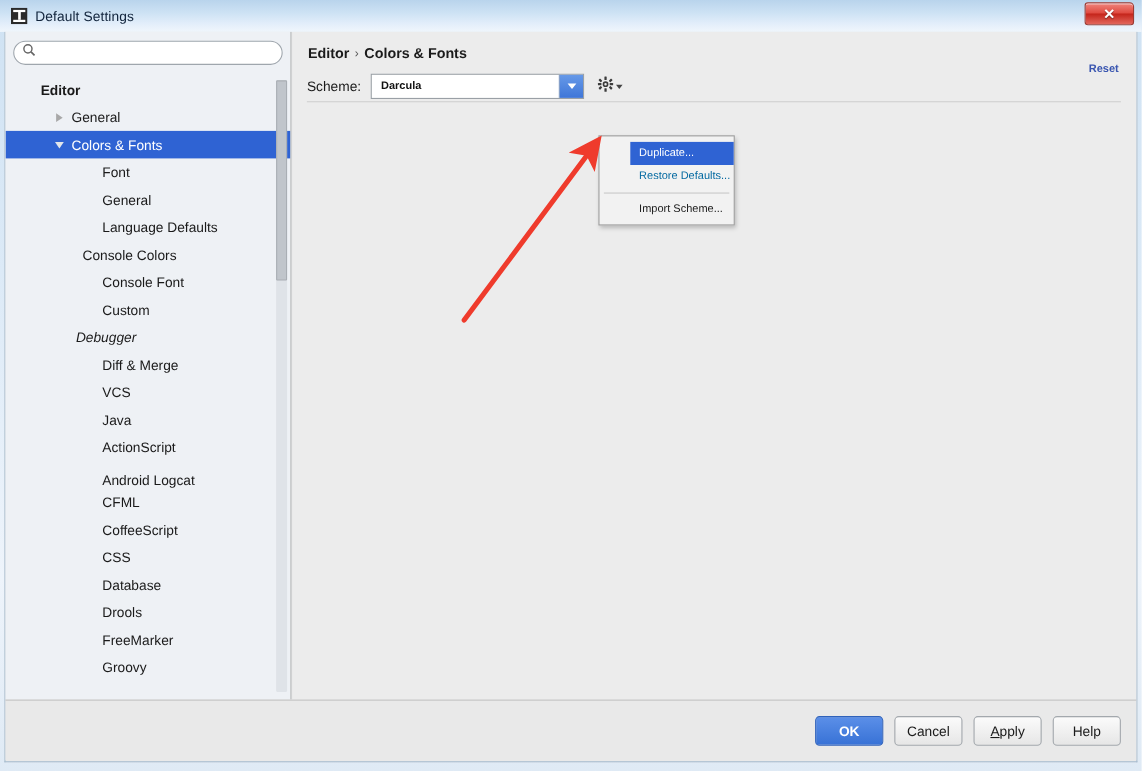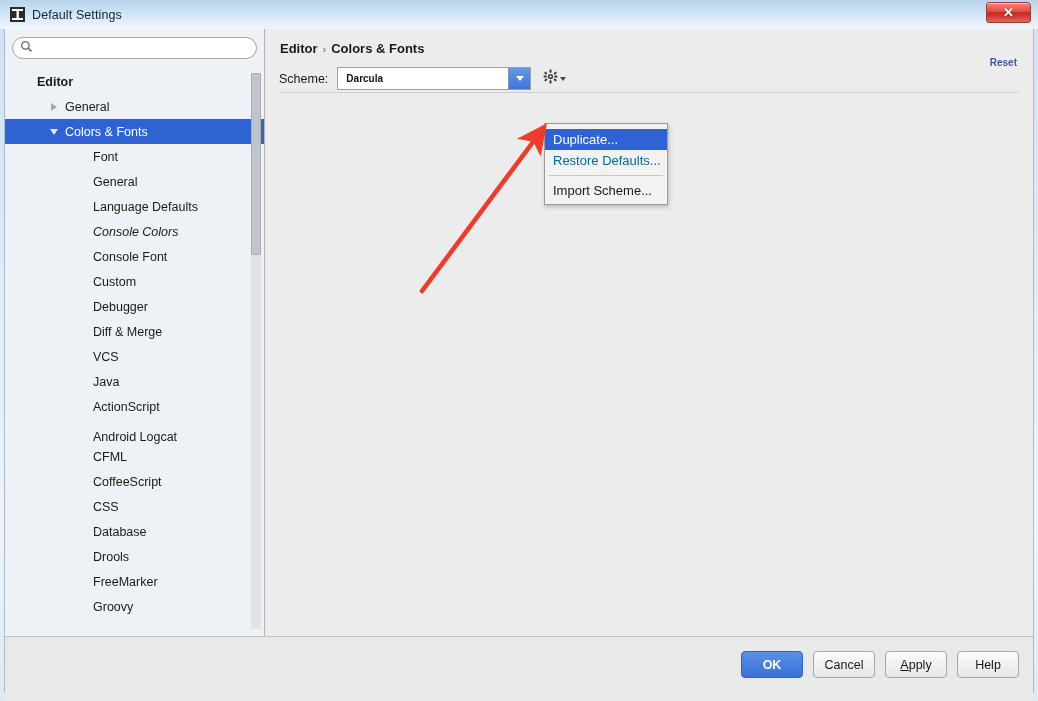--- a/index.html
+++ b/index.html
@@ -263,23 +263,24 @@
     border: 1px solid #9b9b9b;
     box-shadow: 1px 2px 4px rgba(0,0,0,.22);
     padding: 5px 0 3px 0;
     z-index: 40;
   }
   .menu-item {
     height: 21px;
     display: flex;
     align-items: center;
     padding-left: 8px;
-    font-size: 13px;
+    font-size: 10px;
     color: #1a1a1a;
     cursor: pointer;
+    margin-left: 28px;
   }
   .menu-item.highlight {
     background: #2f63d3;
     color: #ffffff;
   }
   .menu-item.disabled {
     color: #0369a1;
     cursor: default;
   }
   .menu-sep {
@@ -294,21 +295,21 @@
     left: 0; top: 0;
     width: 1030px; height: 664px;
     pointer-events: none;
     z-index: 60;
   }
 
   
   .footer {
     position: absolute;
     left: 0; top: 607px;
-    width: 1028px; height: 66px;
+    width: 1028px; height: 55px;
     background: #e9e9e9;
     border-top: 1px solid #c4c4c4;
   }
   .btn-row {
     position: absolute;
     right: 14px; top: 14px;
     display: flex;
     gap: 10px;
   }
   .btn {
@@ -389,33 +390,33 @@
             <span>Font</span>
           </div>
           <div class="tree-row" style="padding-left: 70px;">
             <span class="tw"></span>
             <span>General</span>
           </div>
           <div class="tree-row" style="padding-left: 70px;">
             <span class="tw"></span>
             <span>Language Defaults</span>
           </div>
-          <div class="tree-row" style="padding-left: 70px; font-style: italic;">
+          <div class="tree-row" style="padding-left: 52px;">
             <span class="tw"></span>
             <span>Console Colors</span>
           </div>
           <div class="tree-row" style="padding-left: 70px;">
             <span class="tw"></span>
             <span>Console Font</span>
           </div>
           <div class="tree-row" style="padding-left: 70px;">
             <span class="tw"></span>
             <span>Custom</span>
           </div>
-          <div class="tree-row" style="padding-left: 70px;">
+          <div class="tree-row" style="padding-left: 46px; font-style: italic;">
             <span class="tw"></span>
             <span>Debugger</span>
           </div>
           <div class="tree-row" style="padding-left: 70px;">
             <span class="tw"></span>
             <span>Diff &amp; Merge</span>
           </div>
           <div class="tree-row" style="padding-left: 70px;">
             <span class="tw"></span>
             <span>VCS</span>

